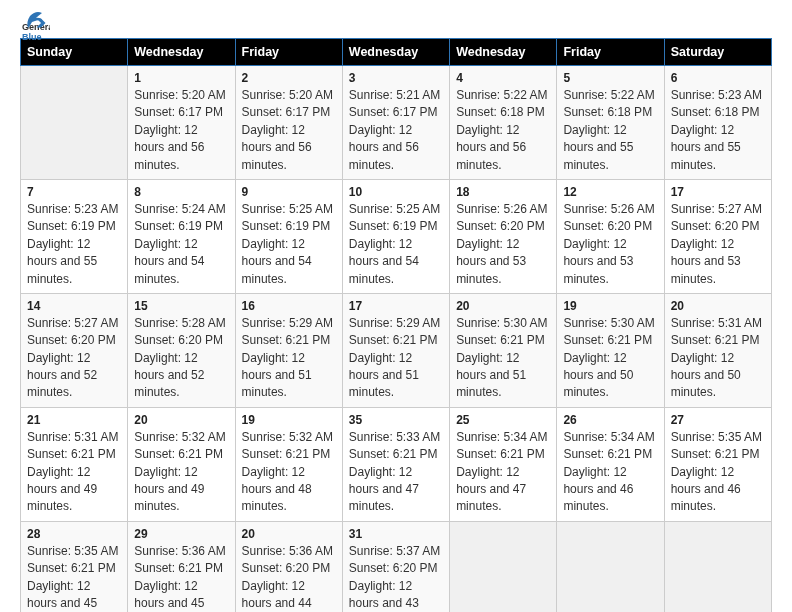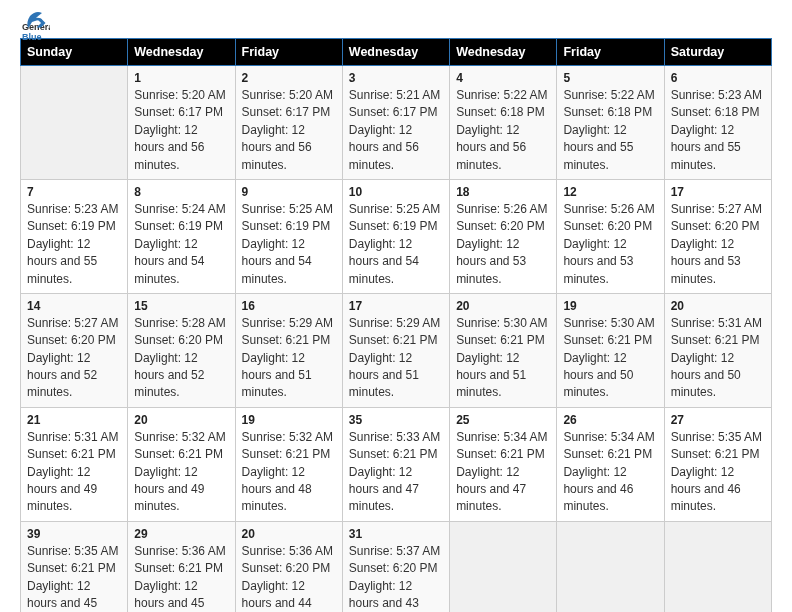--- a/index.html
+++ b/index.html
@@ -246,21 +246,21 @@
             <span class="day-number">26</span>
             <div class="day-info">Sunrise: 5:34 AM<br>Sunset: 6:21 PM<br>Daylight: 12 hours and 46 minutes.</div>
           </td>
           <td>
             <span class="day-number">27</span>
             <div class="day-info">Sunrise: 5:35 AM<br>Sunset: 6:21 PM<br>Daylight: 12 hours and 46 minutes.</div>
           </td>
         </tr>
         <tr>
           <td>
-            <span class="day-number">39</span>
+            <span class="day-number">28</span>
             <div class="day-info">Sunrise: 5:35 AM<br>Sunset: 6:21 PM<br>Daylight: 12 hours and 45 minutes.</div>
           </td>
           <td>
             <span class="day-number">29</span>
             <div class="day-info">Sunrise: 5:36 AM<br>Sunset: 6:21 PM<br>Daylight: 12 hours and 45 minutes.</div>
           </td>
           <td>
             <span class="day-number">20</span>
             <div class="day-info">Sunrise: 5:36 AM<br>Sunset: 6:20 PM<br>Daylight: 12 hours and 44 minutes.</div>
           </td>

